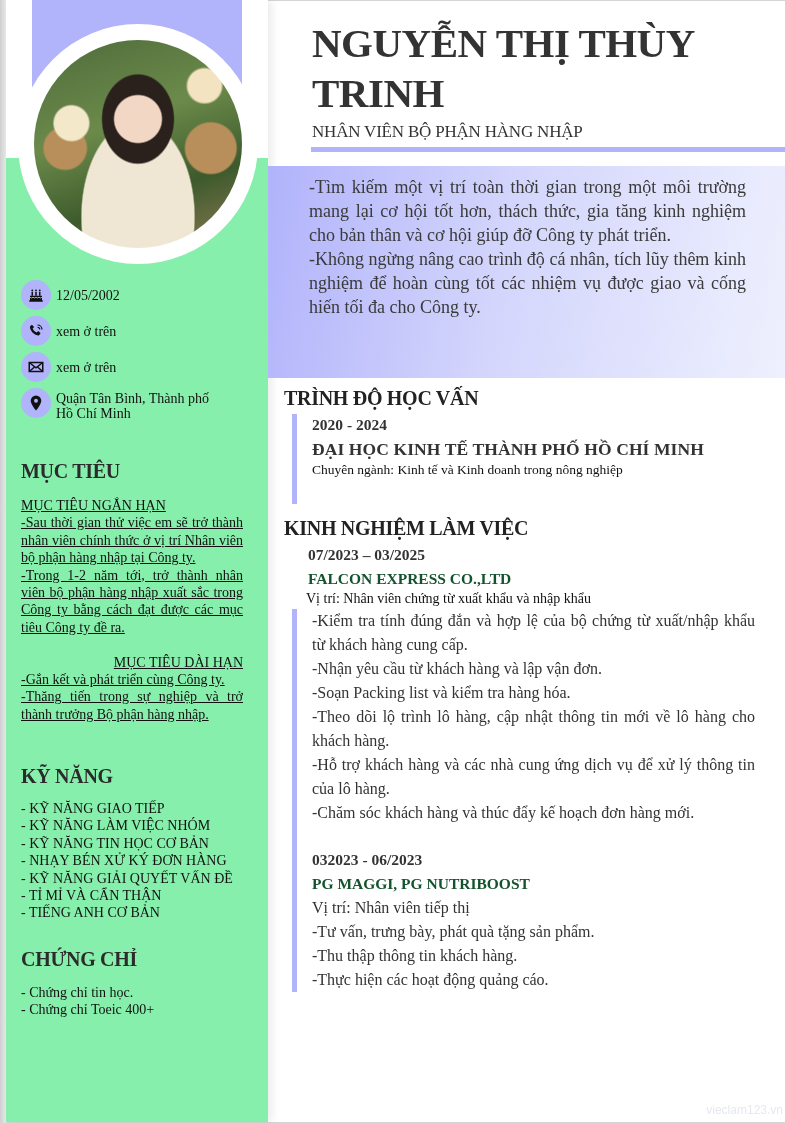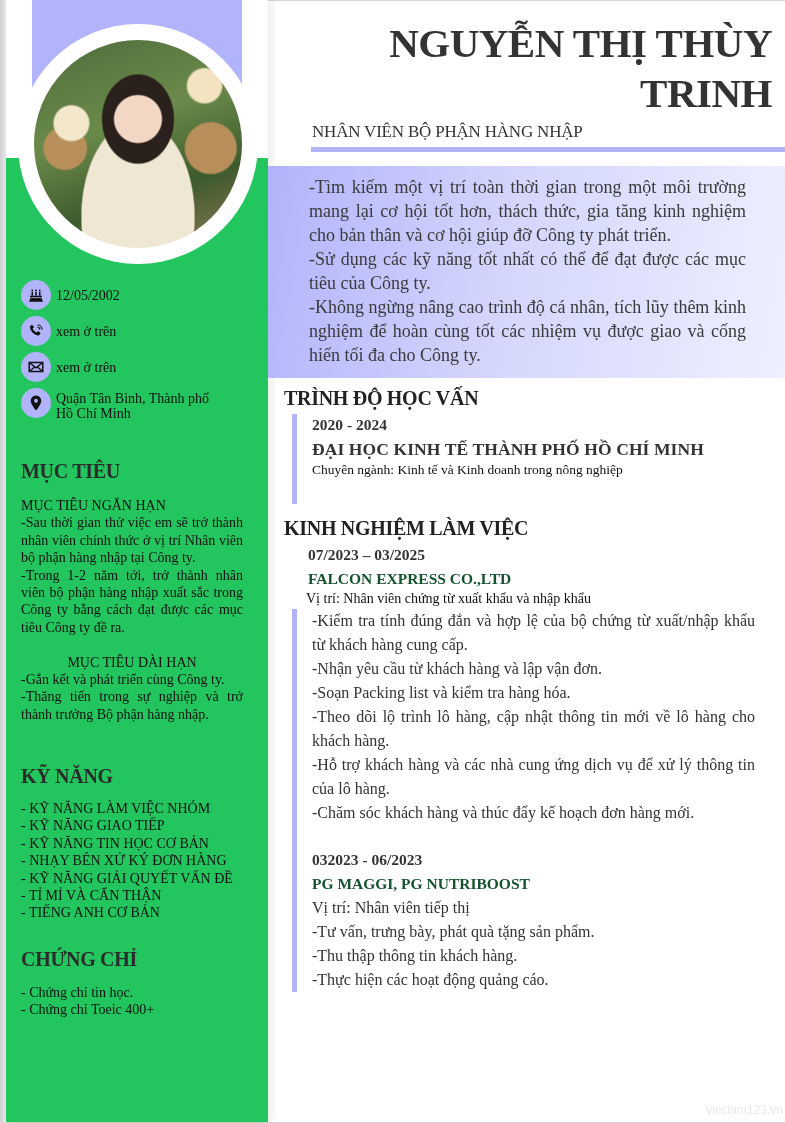--- a/index.html
+++ b/index.html
@@ -3,21 +3,21 @@
 <meta charset="utf-8">
 <style>
   * { margin: 0; padding: 0; box-sizing: border-box; }
   html, body { width: 785px; height: 1123px; overflow: hidden; background: #ffffff; }
   body { font-family: "Liberation Serif", "DejaVu Serif", serif; color: #222; position: relative; }
 
   .page-frame { position: absolute; left: 0; top: 0; width: 785px; height: 1123px; border-top: 1px solid #d4d4d4; border-bottom: 1px solid #d4d4d4; }
   .left-edge { position: absolute; left: 0; top: 0; width: 6px; height: 1123px; background: linear-gradient(to right, #cfcfcf, #e9e9e9); }
 
   
-  .sidebar { position: absolute; left: 6px; top: 0; width: 262px; height: 1122px; background: #22c55e; box-shadow: 4px 0 8px rgba(0,0,0,0.08); }
+  .sidebar { position: absolute; left: 6px; top: 0; width: 262px; height: 1122px; background: #86efac; box-shadow: 4px 0 8px rgba(0,0,0,0.08); }
   .sidebar-top-band { position: absolute; left: 26px; top: 0; width: 210px; height: 158px; background: #b1b3fb; }
   .sidebar-top-white { position: absolute; left: 0; top: 0; width: 26px; height: 158px; background: #ffffff; }
   .sidebar-top-white-r { position: absolute; left: 236px; top: 0; width: 26px; height: 158px; background: #ffffff; }
   .avatar-ring { position: absolute; left: 12px; top: 24px; width: 240px; height: 240px; border-radius: 50%; background: #ffffff; }
   .avatar { position: absolute; left: 28px; top: 40px; width: 208px; height: 208px; border-radius: 50%; overflow: hidden;
     background: radial-gradient(circle at 50% 38%, #f2d7c5 0 14%, transparent 15%),
                 radial-gradient(ellipse at 50% 38%, #2a211d 0 24%, transparent 25%),
                 radial-gradient(ellipse at 50% 85%, #efe7d3 0 38%, transparent 39%),
                 radial-gradient(circle at 18% 40%, #f3e8c9 0 8%, transparent 9%),
                 radial-gradient(circle at 82% 22%, #f3e3c1 0 7%, transparent 8%),
@@ -27,26 +27,26 @@
   }
 
   .contact-list { position: absolute; left: 15px; top: 280px; width: 240px; }
   .contact-item { display: flex; align-items: flex-start; margin-bottom: 6px; }
   .contact-icon { width: 30px; height: 30px; border-radius: 50%; background: #b1b3fb; display: flex; align-items: center; justify-content: center; flex-shrink: 0; }
   .contact-icon svg { width: 18px; height: 18px; }
   .contact-text { font-size: 14px; line-height: 15px; margin-left: 5px; padding-top: 8px; color: #111; }
 
   .side-section-title { position: absolute; left: 21px; font-size: 20px; font-weight: bold; color: #2b2b2b; letter-spacing: -0.3px; }
   .side-text { position: absolute; left: 21px; width: 222px; font-size: 14px; line-height: 17.4px; color: #111; text-align: justify; }
-  .side-text p { margin: 0; }
+  .side-text p { margin: 0; text-decoration: underline; }
   .side-text .gap { height: 17.4px; }
   .side-list { position: absolute; left: 21px; width: 240px; font-size: 14px; line-height: 17.4px; color: #111; }
 
   
-  .name { position: absolute; left: 312px; top: 18px; width: 460px; font-size: 41px; line-height: 50px; font-weight: bold; color: #333; letter-spacing: -0.5px; text-align: right; }
+  .name { position: absolute; left: 312px; top: 18px; width: 460px; font-size: 41px; line-height: 50px; font-weight: bold; color: #333; letter-spacing: -0.5px; }
   .job-title { position: absolute; left: 312px; top: 122px; font-size: 17px; color: #333; letter-spacing: -0.2px; }
   .title-rule { position: absolute; left: 311px; top: 147px; width: 474px; height: 5px; background: #b1b3fb; }
 
   .summary-box { position: absolute; left: 268px; top: 166px; width: 517px; height: 212px; background: linear-gradient(100deg, #b1b3fb 0%, #d3d5fc 45%, #eef0fe 100%); }
   .summary-text { position: absolute; left: 309px; top: 175px; width: 437px; font-family: "Liberation Serif", serif; font-size: 18px; line-height: 24px; color: #3a3a3a; text-align: justify; }
   .summary-text p { margin: 0; }
 
   
   .main-title { position: absolute; left: 284px; font-size: 20px; font-weight: bold; color: #222; letter-spacing: -0.3px; }
   .vbar { position: absolute; left: 292px; width: 5px; background: #b1b3fb; }
@@ -125,50 +125,49 @@
     </div>
   </div>
 </aside>
 
 <h2 class="side-section-title" style="top:460px;">MỤC TIÊU</h2>
 <div class="side-text" style="top:497px;">
   <p style="text-align:left;">MỤC TIÊU NGẮN HẠN</p>
   <p>-Sau thời gian thử việc em sẽ trở thành nhân viên chính thức ở vị trí Nhân viên bộ phận hàng nhập tại Công ty.</p>
   <p>-Trong 1-2 năm tới, trở thành nhân viên bộ phận hàng nhập xuất sắc trong Công ty bằng cách đạt được các mục tiêu Công ty đề ra.</p>
   <div class="gap"></div>
-  <p style="text-align:center;">MỤC TIÊU DÀI HẠN</p>
+  <p style="text-align:right;">MỤC TIÊU DÀI HẠN</p>
   <p>-Gắn kết và phát triển cùng Công ty.</p>
   <p>-Thăng tiến trong sự nghiệp và trở thành trưởng Bộ phận hàng nhập.</p>
 </div>
 
 <h2 class="side-section-title" style="top:765px;">KỸ NĂNG</h2>
 <div class="side-list" style="top:800px;">
+  <div>- KỸ NĂNG GIAO TIẾP</div>
   <div>- KỸ NĂNG LÀM VIỆC NHÓM</div>
-  <div>- KỸ NĂNG GIAO TIẾP</div>
   <div>- KỸ NĂNG TIN HỌC CƠ BẢN</div>
   <div>- NHẠY BÉN XỬ KÝ ĐƠN HÀNG</div>
   <div>- KỸ NĂNG GIẢI QUYẾT VẤN ĐỀ</div>
   <div>- TỈ MỈ VÀ CẨN THẬN</div>
   <div>- TIẾNG ANH CƠ BẢN</div>
 </div>
 
 <h2 class="side-section-title" style="top:948px;">CHỨNG CHỈ</h2>
 <div class="side-list" style="top:984px;">
   <div>- Chứng chỉ tin học.</div>
   <div>- Chứng chỉ Toeic 400+</div>
 </div>
 
 <h1 class="name">NGUYỄN THỊ THÙY TRINH</h1>
 <div class="job-title">NHÂN VIÊN BỘ PHẬN HÀNG NHẬP</div>
 <div class="title-rule"></div>
 
 <div class="summary-box"></div>
 <div class="summary-text">
   <p>-Tìm kiếm một vị trí toàn thời gian trong một môi trường mang lại cơ hội tốt hơn, thách thức, gia tăng kinh nghiệm cho bản thân và cơ hội giúp đỡ Công ty phát triển.</p>
-  <p>-Sử dụng các kỹ năng tốt nhất có thể để đạt được các mục tiêu của Công ty.</p>
   <p>-Không ngừng nâng cao trình độ cá nhân, tích lũy thêm kinh nghiệm để hoàn cùng tốt các nhiệm vụ được giao và cống hiến tối đa cho Công ty.</p>
 </div>
 
 <h2 class="main-title" style="top:387px;">TRÌNH ĐỘ HỌC VẤN</h2>
 <div class="vbar" style="top:414px;height:90px;"></div>
 <div class="edu-date">2020 - 2024</div>
 <div class="edu-school">ĐẠI HỌC KINH TẾ THÀNH PHỐ HỒ CHÍ MINH</div>
 <div class="edu-major">Chuyên ngành: Kinh tế và Kinh doanh trong nông nghiệp</div>
 
 <h2 class="main-title" style="top:517px;">KINH NGHIỆM LÀM VIỆC</h2>

